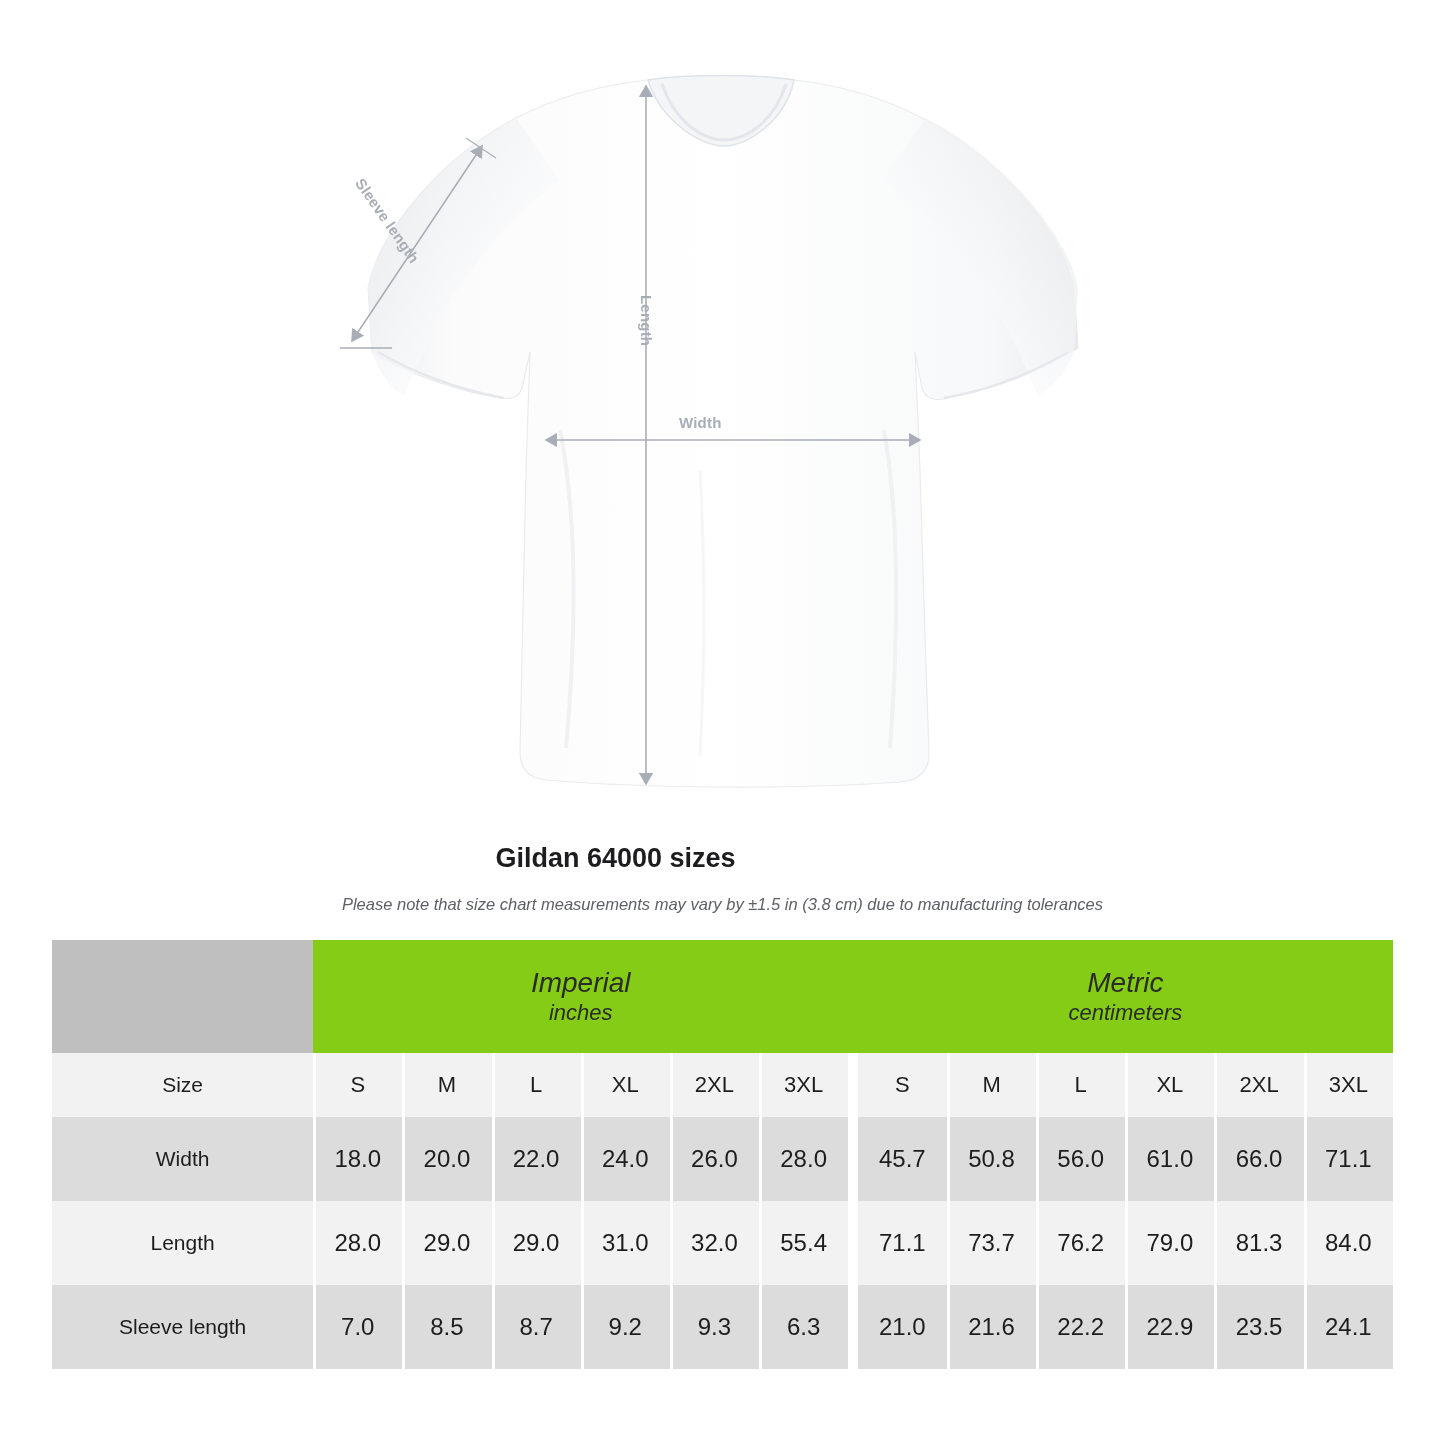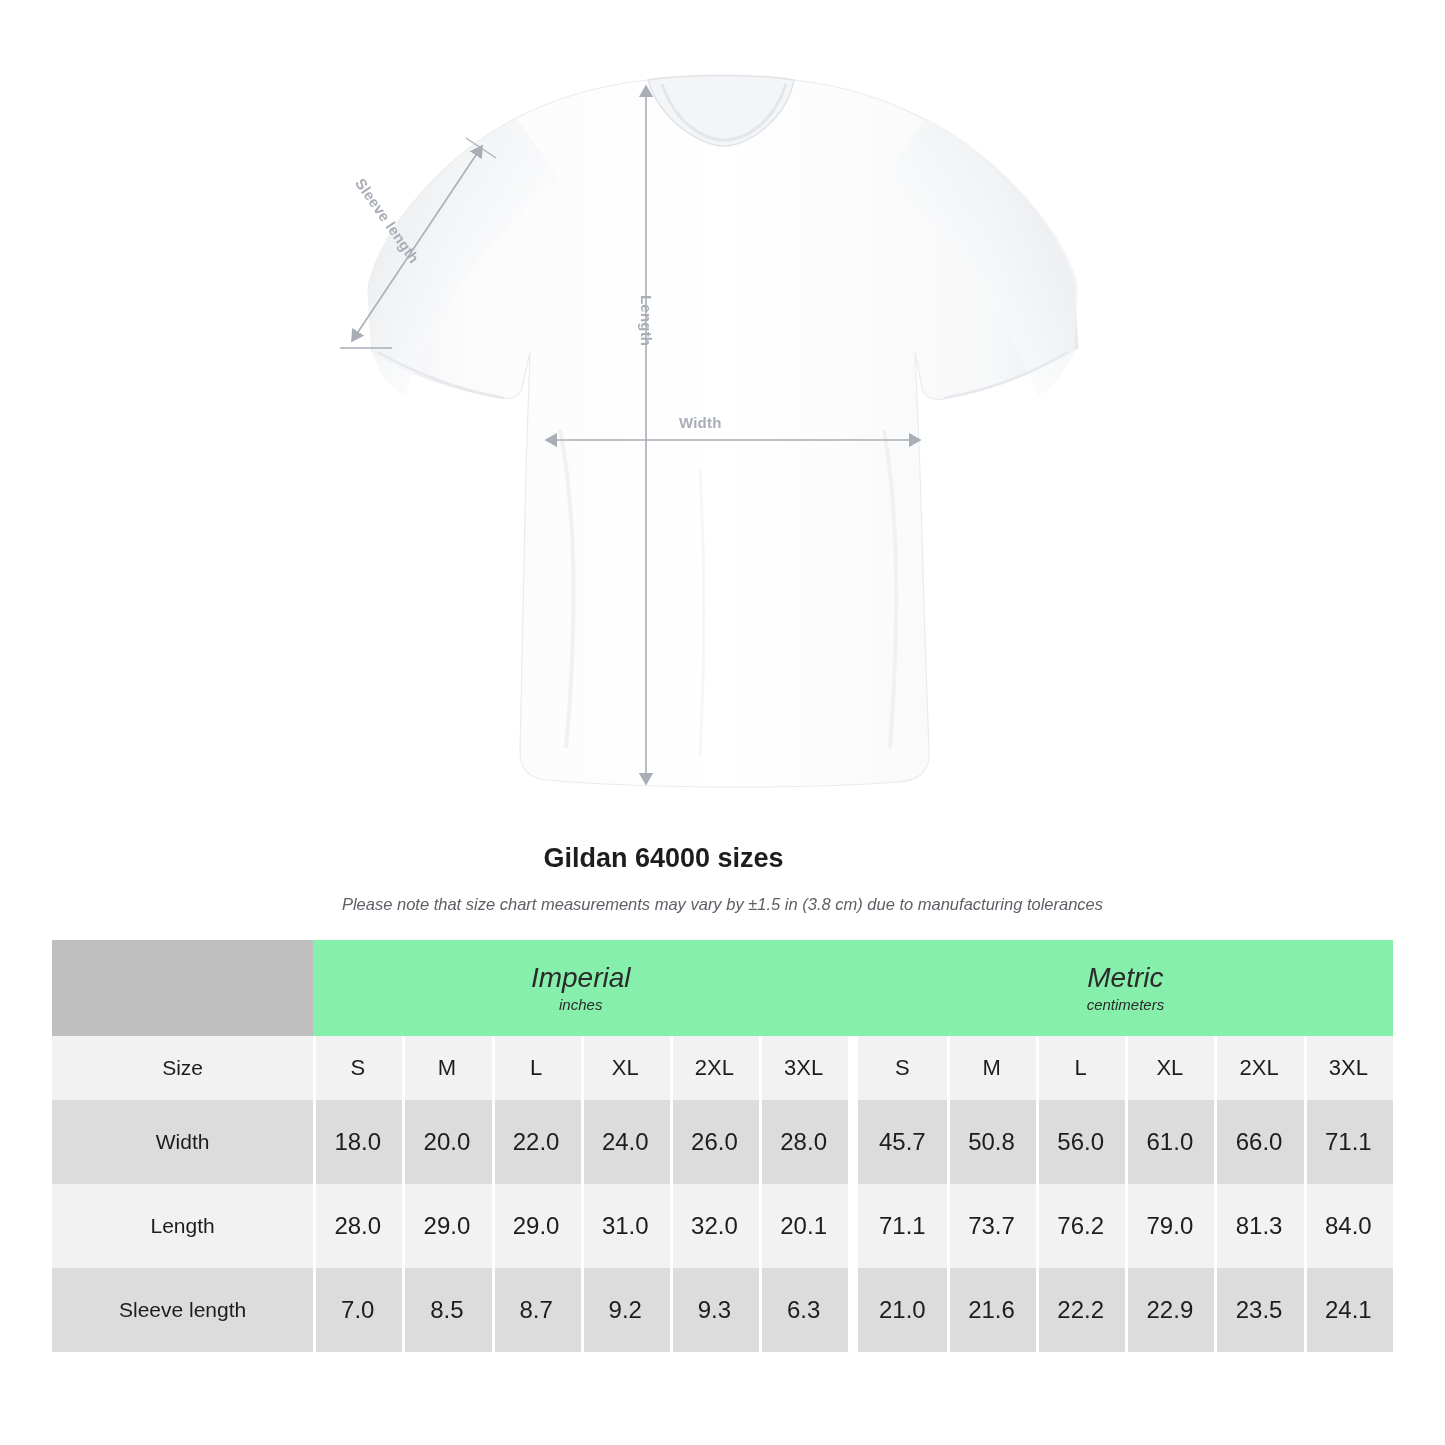--- a/index.html
+++ b/index.html
@@ -63,21 +63,20 @@
   
   .title {
     position: absolute;
     left: 0;
     top: 843px;
     width: 1231px;
     text-align: center;
     font-size: 27px;
     font-weight: bold;
     color: #1d1d1f;
-    padding-left: 48px;
   }
   .subtitle {
     position: absolute;
     left: 0;
     top: 895px;
     width: 1445px;
     text-align: center;
     font-size: 16.5px;
     font-style: italic;
     color: #5d6066;
@@ -98,32 +97,32 @@
   table.size-table td,
   table.size-table th {
     padding: 0;
     margin: 0;
     border: none;
     text-align: center;
     vertical-align: middle;
     font-weight: normal;
   }
   .unit-head {
-    height: 96px;
-    background: #86efac;
+    height: 113px;
+    background: #84cc16;
     color: #2b2b2b;
   }
   .unit-head .u-name {
     font-size: 28px;
     font-style: italic;
     line-height: 1.1;
     padding-bottom: 3px;
   }
   .unit-head .u-sub {
-    font-size: 15px;
+    font-size: 22px;
     font-style: italic;
     line-height: 1.1;
   }
   .corner-cell {
     background: #bfbfbf;
   }
   .rowhead {
     font-size: 21px;
     color: #1d1d1f;
     padding-left: 6px;
@@ -315,21 +314,21 @@
           <td class="val sep-left dcol">71.1</td>
         </tr>
 
         <tr class="r-length">
           <td class="rowhead first-label">Length</td>
           <td class="val sep-left dcol">28.0</td>
           <td class="val sep-left dcol">29.0</td>
           <td class="val sep-left dcol">29.0</td>
           <td class="val sep-left dcol">31.0</td>
           <td class="val sep-left dcol">32.0</td>
-          <td class="val sep-left dcol">20.1</td>
+          <td class="val sep-left dcol">55.4</td>
           <td class="gap-col"></td>
           <td class="val dcol">71.1</td>
           <td class="val sep-left dcol">73.7</td>
           <td class="val sep-left dcol">76.2</td>
           <td class="val sep-left dcol">79.0</td>
           <td class="val sep-left dcol">81.3</td>
           <td class="val sep-left dcol">84.0</td>
         </tr>
 
         <tr class="r-sleeve">

